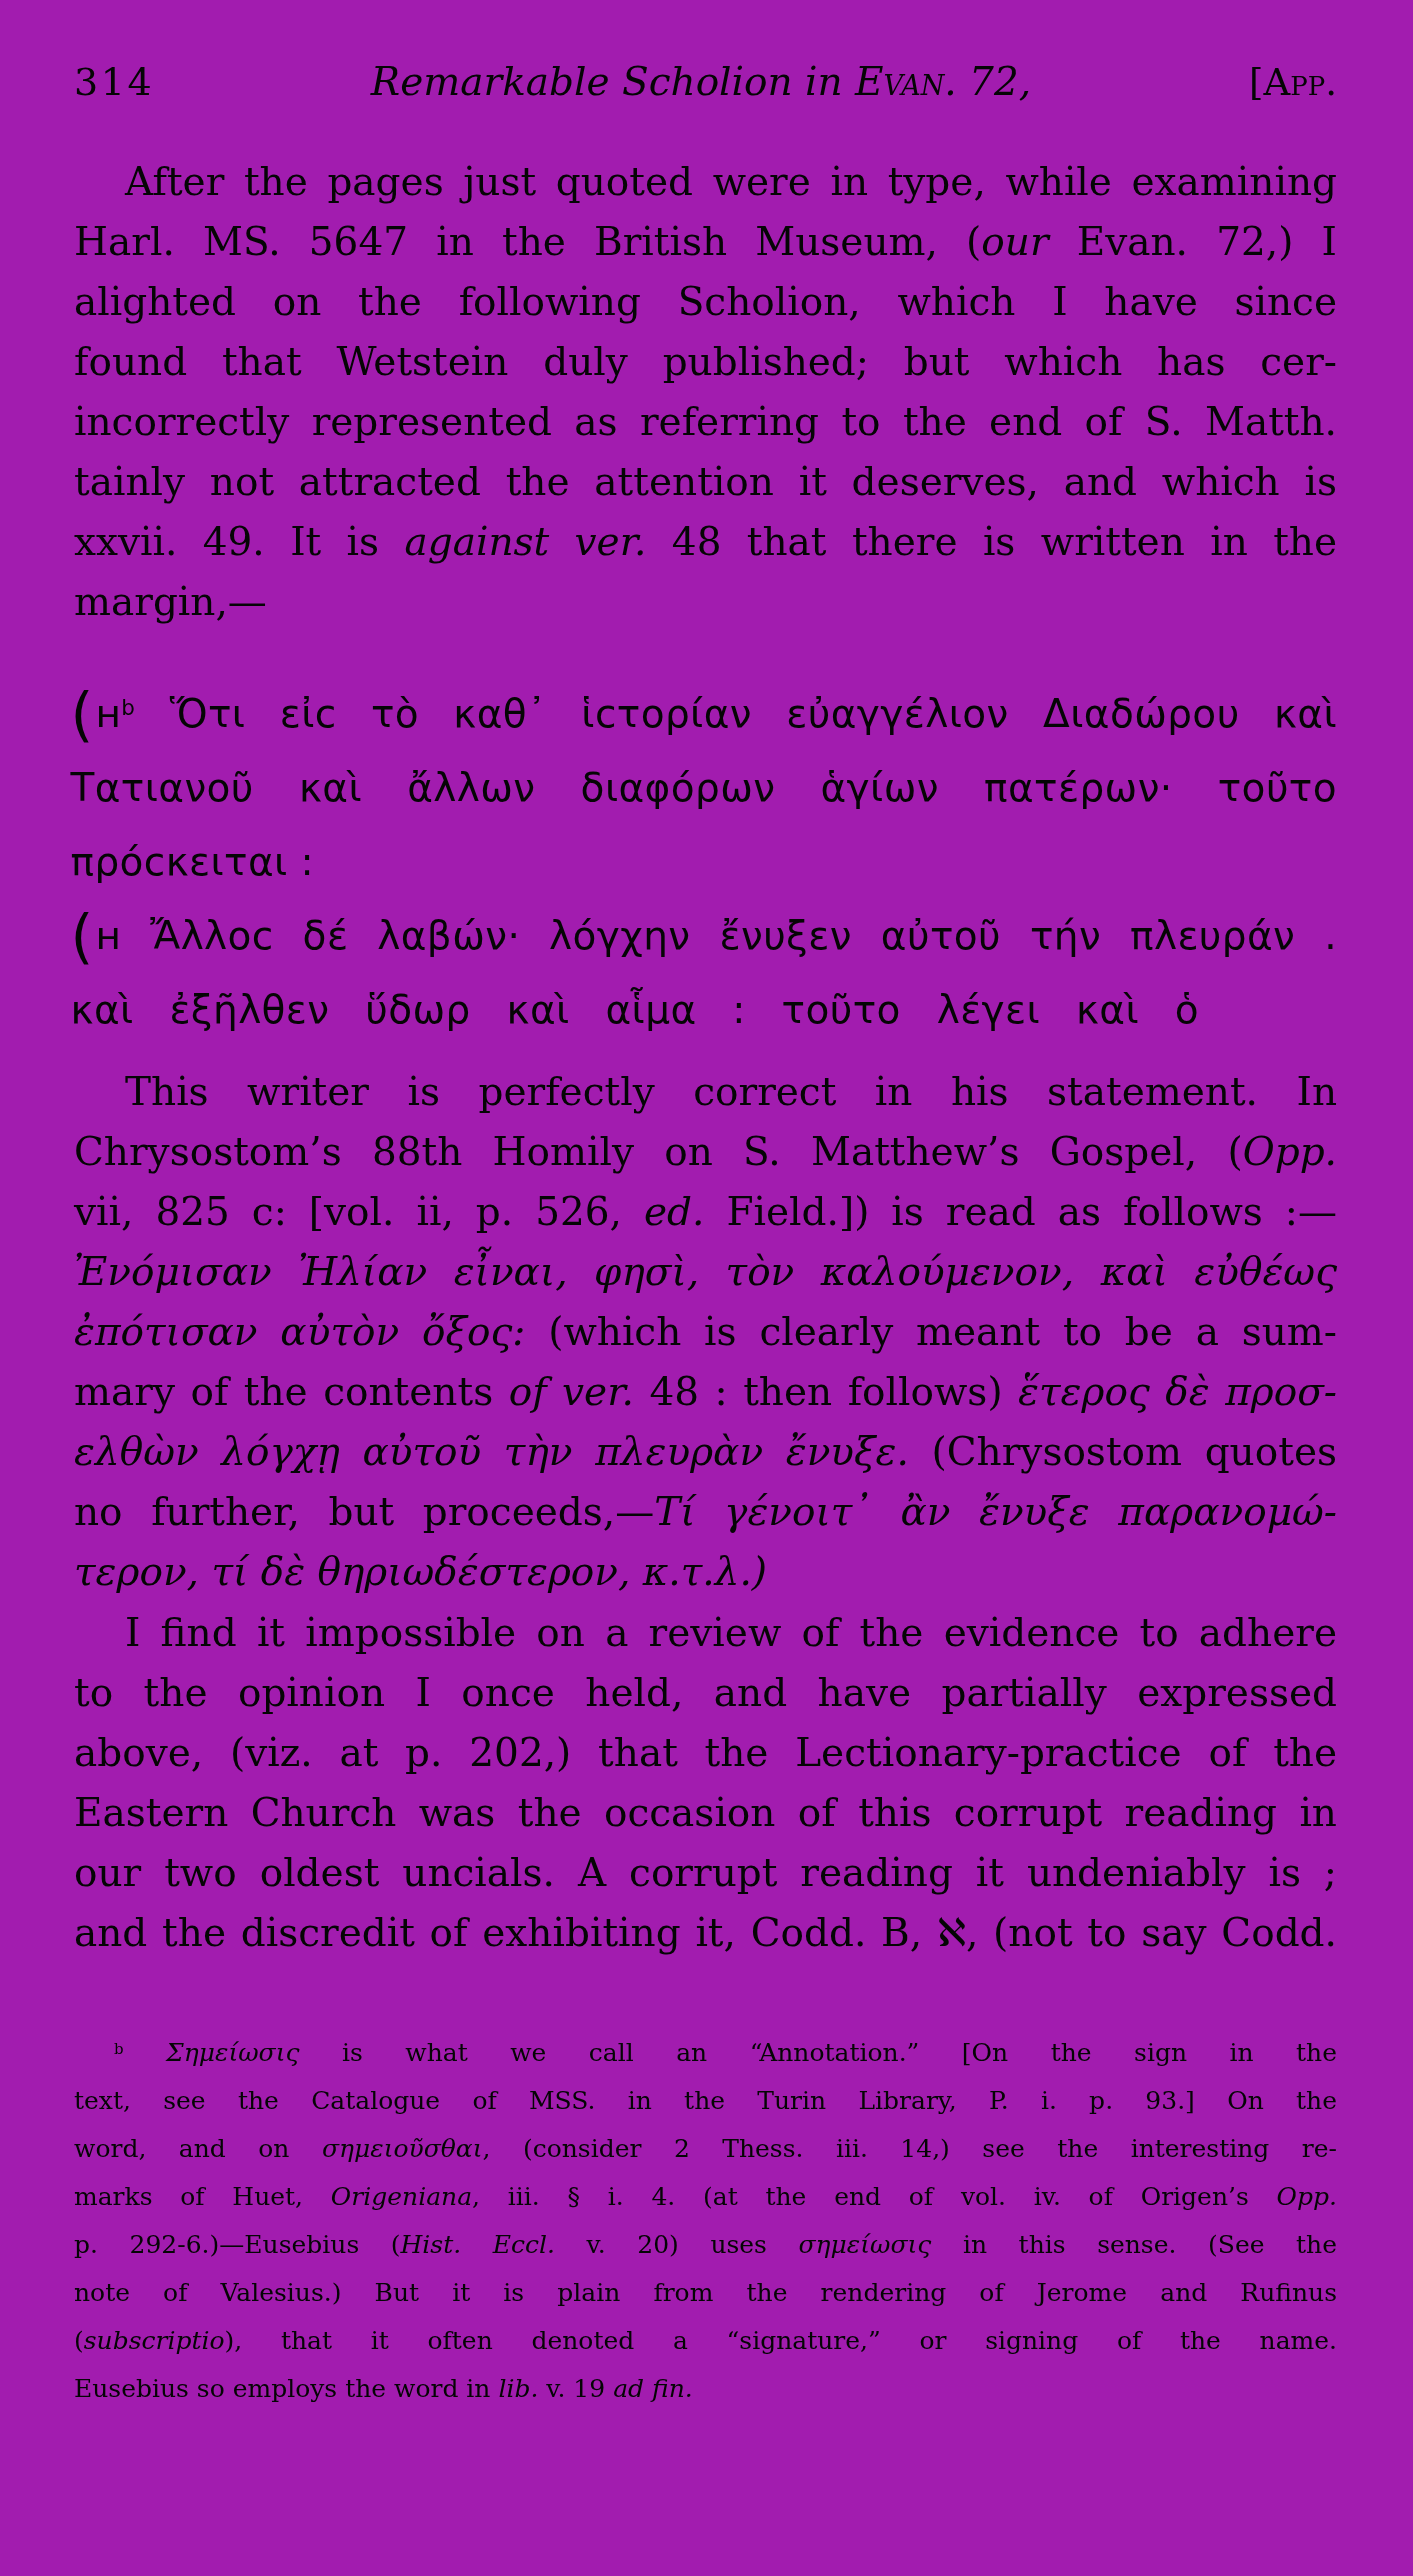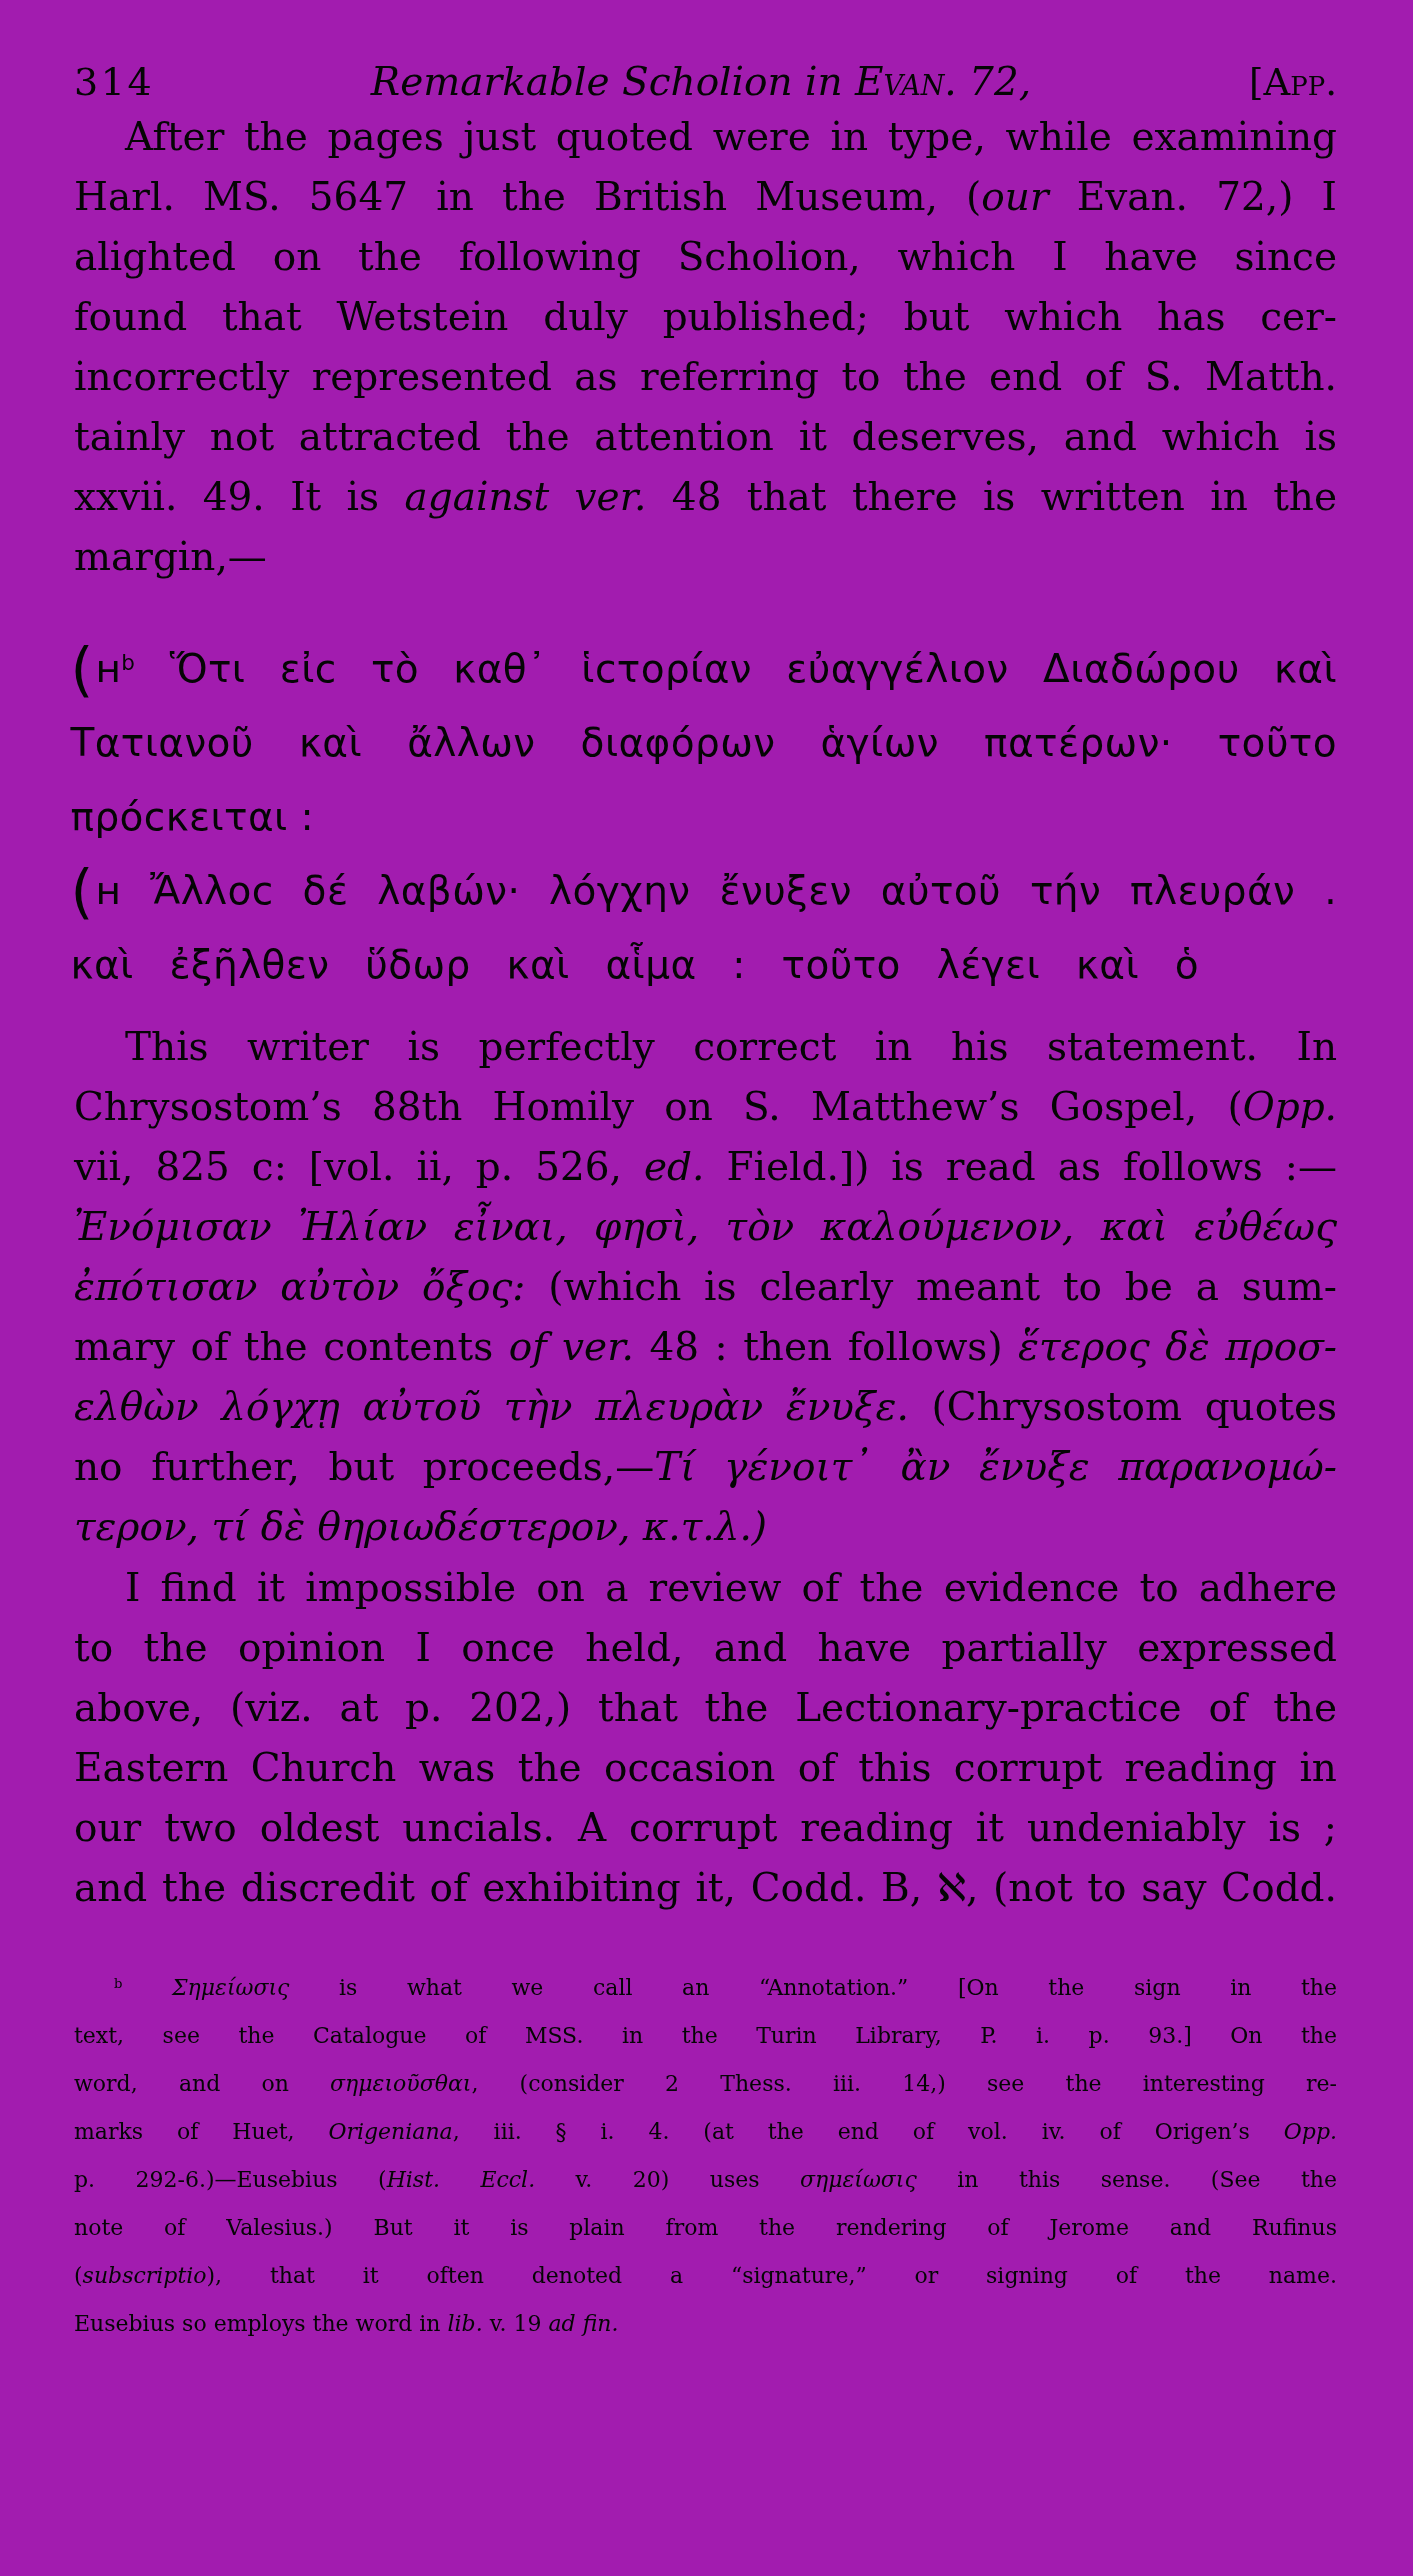--- a/index.html
+++ b/index.html
@@ -39,37 +39,37 @@
   .corner {
     min-width: 131px;
     text-align: right;
     font-size: 37px;
   }
   
   .bodyblock { font-size: 39px; line-height: 60px; }
   .line { min-height: 1em; }
   .j { text-align: justify; text-align-last: justify; }
   .ind { text-indent: 51px; }
-  .p1 { }
+  .p1 { margin-top: 45px; }
   .p2 { margin-top: 15px; }
   .p3 { margin-top: 0.9px; }
   
   .greekblock {
     margin-top: 45px;
     margin-left: -3.5px;
     font-family: "DejaVu Sans", "Liberation Sans", sans-serif;
     font-size: 39px;
     line-height: 74px;
     letter-spacing: 0.4px;
   }
   .wide { word-spacing: 23px; }
   
   .footnote {
-    margin-top: 46px;
-    font-size: 22px;
+    margin-top: 66px;
+    font-size: 25px;
     line-height: 48px;
   }
   .find { text-indent: 40px; }
   
   .i   { font-style: italic; }
   .gi  { font-style: italic; }
   .sc  { font-variant: small-caps; }
   .isc { font-style: italic; font-variant: small-caps; }
   .sup  { font-size: 0.6em;  vertical-align: 0.5em; line-height: 0; }
   .usup { font-size: 0.55em; vertical-align: 0.55em; line-height: 0; }

